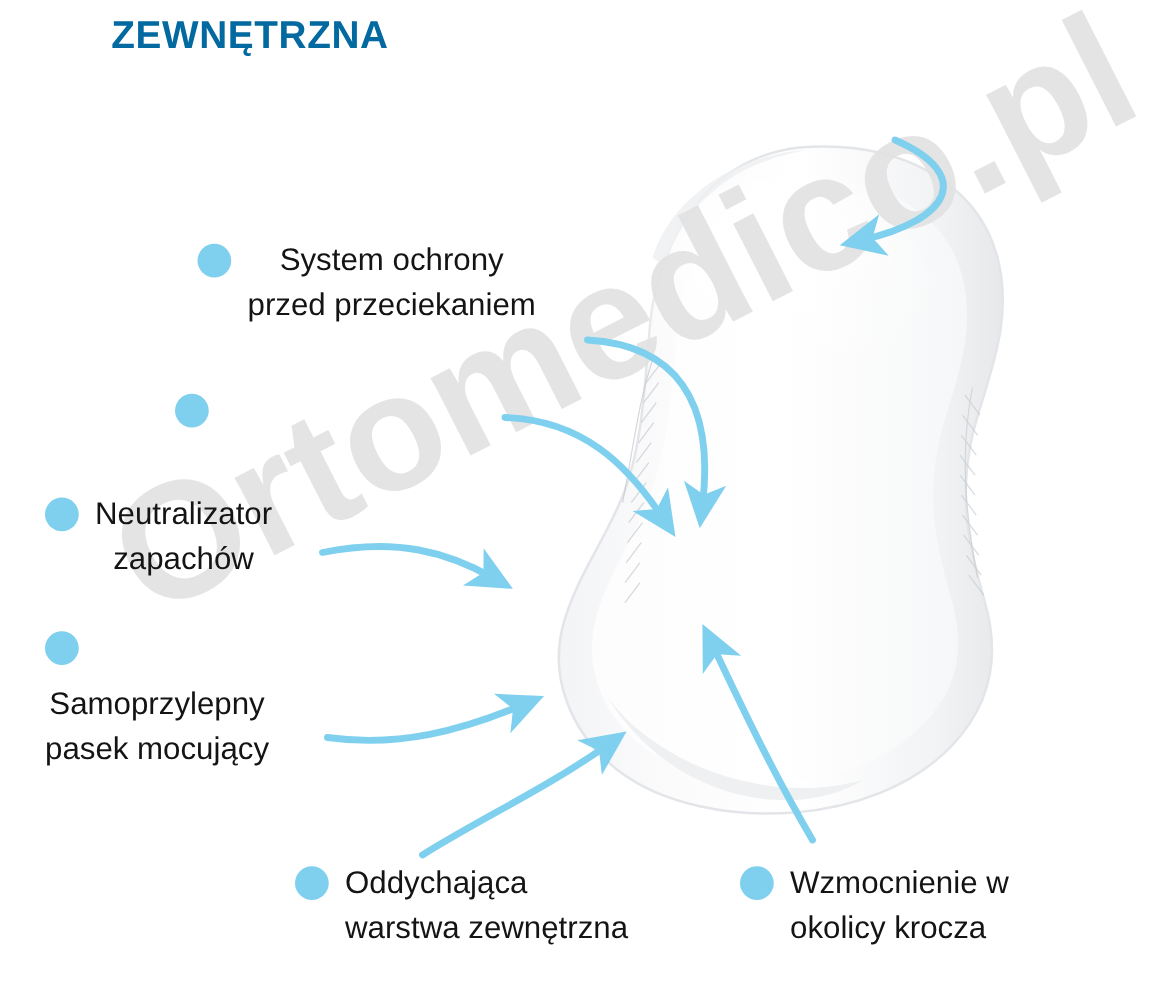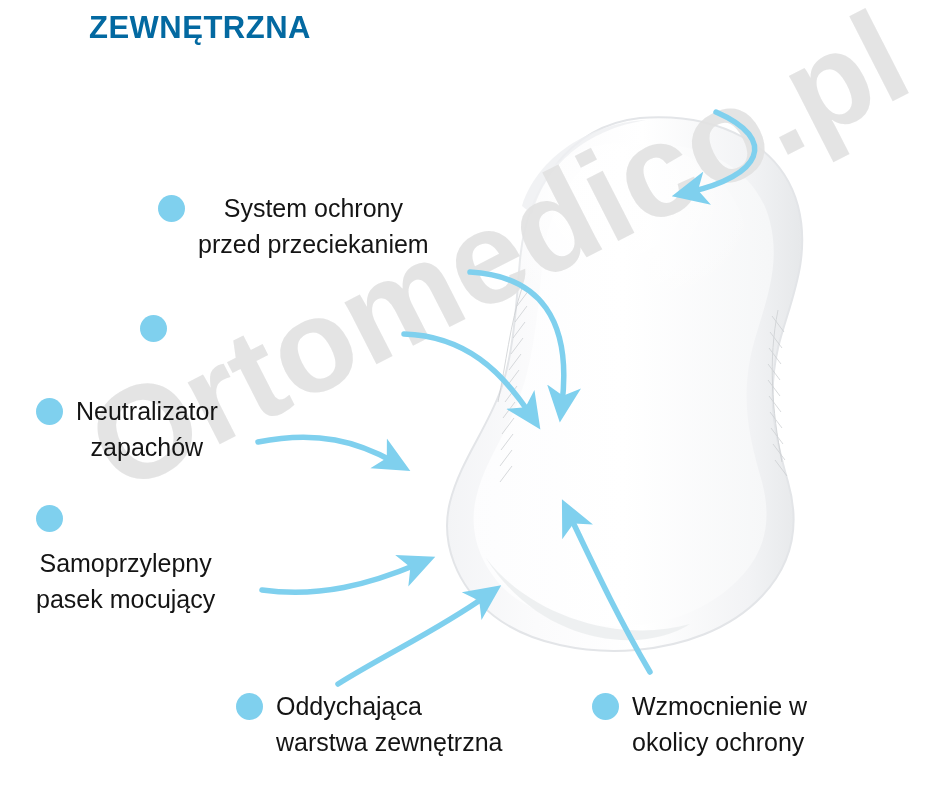--- a/index.html
+++ b/index.html
@@ -257,16 +257,16 @@
 
   <div class="callout" id="callout-oddychajaca">
     <span class="dot"></span>
     <span class="callout-text">Oddychająca
 warstwa zewnętrzna</span>
   </div>
 
   <div class="callout" id="callout-wzmocnienie">
     <span class="dot"></span>
     <span class="callout-text">Wzmocnienie w
-okolicy ochrony</span>
+okolicy krocza</span>
   </div>
 
 </div>
 
 </body></html>

